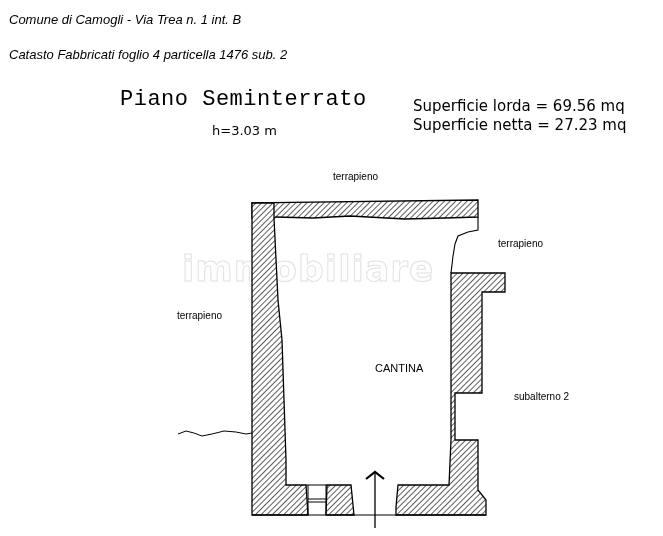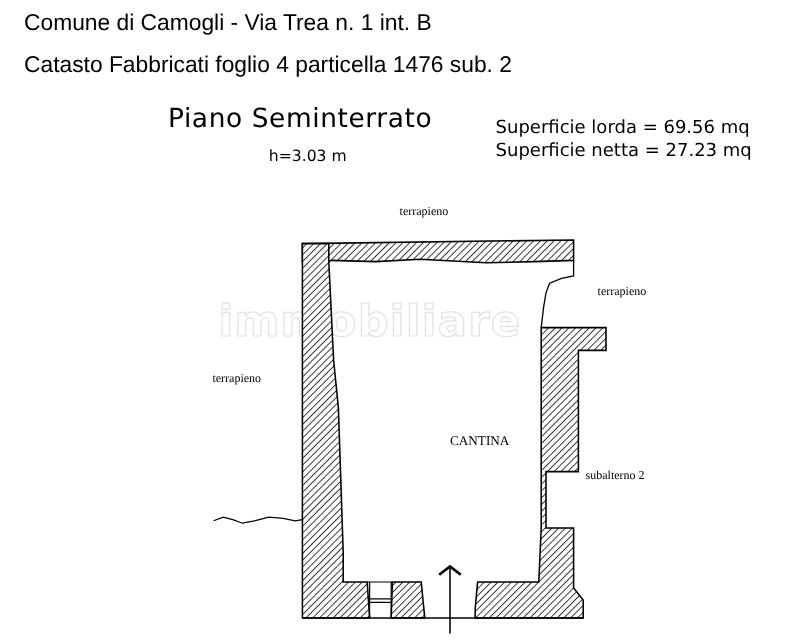--- a/index.html
+++ b/index.html
@@ -1,25 +1,25 @@
 <!DOCTYPE html>
 <html><head>
 <meta charset="utf-8">
 <style>
   html, body { margin: 0; padding: 0; background: #ffffff; }
   body { width: 663px; height: 536px; position: relative; overflow: hidden; font-family: "Liberation Sans", sans-serif; color: #000; }
-  .header-line { position: absolute; left: 20px; font-size: 19px; line-height: 22px; white-space: nowrap; }
+  .header-line { position: absolute; left: 9px; font-size: 13px; line-height: 22px; white-space: nowrap; font-style: italic; }
   #h1 { top: 9px; }
   #h2 { top: 44px; }
   .sketch { font-family: "DejaVu Sans", sans-serif; position: absolute; white-space: nowrap; }
-  #plan-title { left: 140px; top: 87px; font-size: 22px; letter-spacing: 0.5px; }
-  #plan-height { left: 212px; top: 123px; font-size: 13px; margin-left: 12px; }
+  #plan-title { left: 120px; top: 87px; font-size: 22px; letter-spacing: 0.5px; font-family: Liberation Mono, monospace; }
+  #plan-height { left: 212px; top: 123px; font-size: 13px; }
   #sup-lorda { left: 413px; top: 97px; font-size: 15px; }
   #sup-netta { left: 413px; top: 116px; font-size: 15px; }
-  .lbl { font-family: Liberation Serif, serif; font-size: 10px; position: absolute; white-space: nowrap; }
+  .lbl { font-family: Liberation Sans, sans-serif; font-size: 10px; position: absolute; white-space: nowrap; }
   #plan-svg { position: absolute; left: 0; top: 0; }
   .watermark { position: absolute; left: 182px; top: 248px; font-family: "DejaVu Sans", sans-serif; font-weight: bold; font-size: 36px; color: transparent; -webkit-text-stroke: 1px #e2e2e2; letter-spacing: 1px; white-space: nowrap; }
 </style>
 </head>
 <body>
 
 <div class="header-line" id="h1">Comune di Camogli - Via Trea n. 1 int. B</div>
 <div class="header-line" id="h2">Catasto Fabbricati foglio 4 particella 1476 sub. 2</div>
 
 <div class="sketch" id="plan-title">Piano Seminterrato</div>
@@ -62,13 +62,13 @@
     <path d="M366,479 L375,472 L384,479" fill="none" stroke="#000" stroke-width="2.2"></path>
   </g>
 
   <path d="M178,434 L186,431 L194,433 L202,436 L212,434 L224,431 L236,432 L246,434 L252,433" fill="none" stroke="#000" stroke-width="1"></path>
 </svg>
 
 <div class="lbl" style="left:333px; top:171px;">terrapieno</div>
 <div class="lbl" style="left:498px; top:238px;">terrapieno</div>
 <div class="lbl" style="left:177px; top:310px;">terrapieno</div>
 <div class="lbl" style="left:327px; top:362px; font-size:11px;margin-left:48px;">CANTINA</div>
-<div class="lbl" style="left:488px; top:391px;">subalterno 2</div>
+<div class="lbl" style="left:514px; top:391px;">subalterno 2</div>
 
 </body></html>

